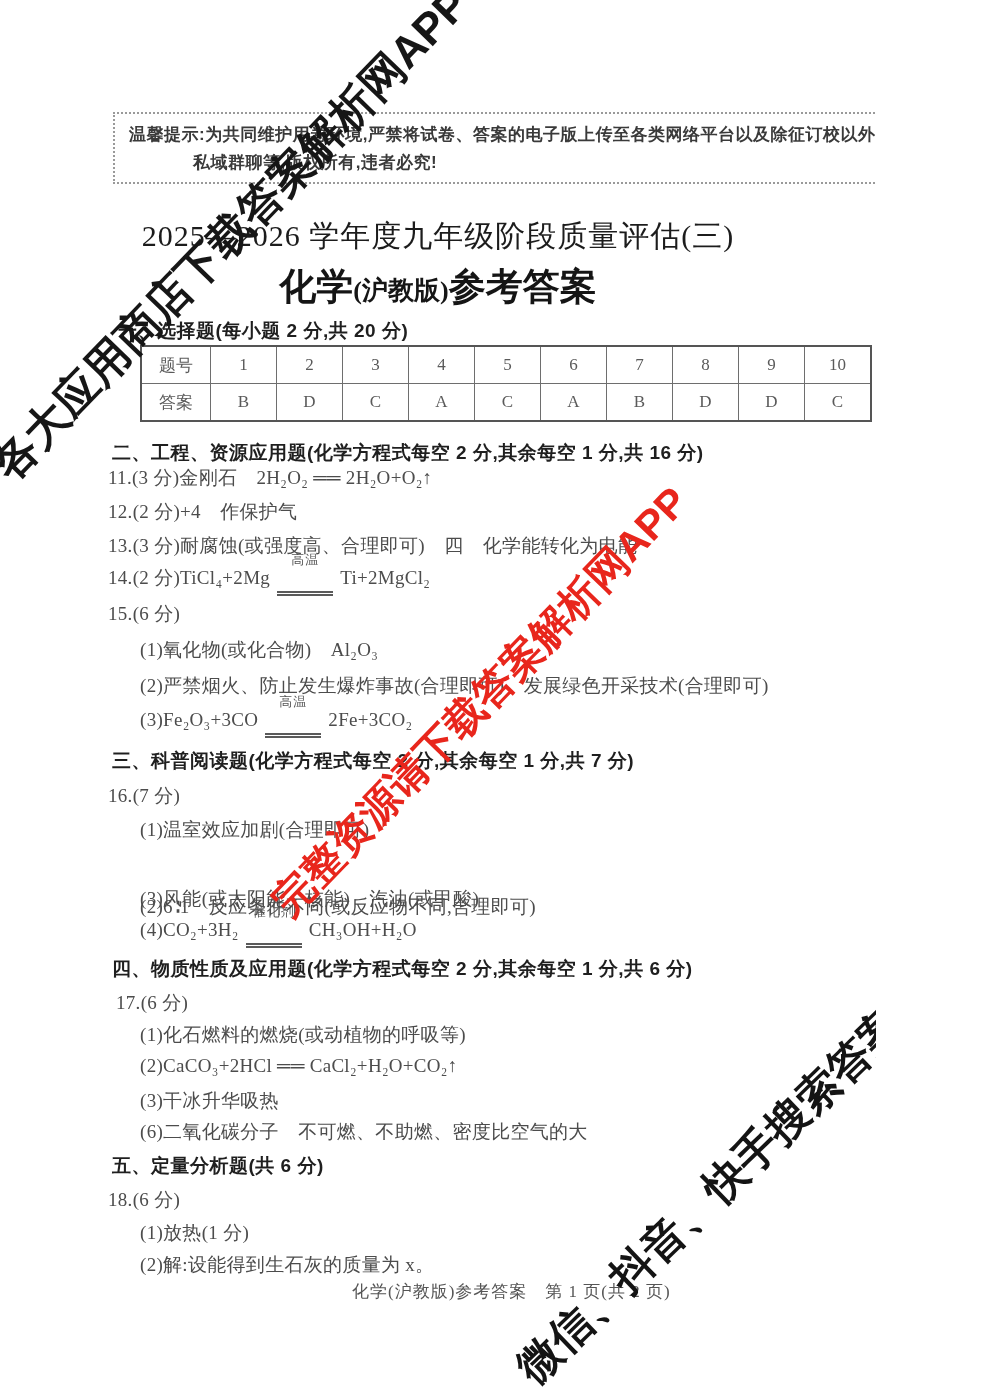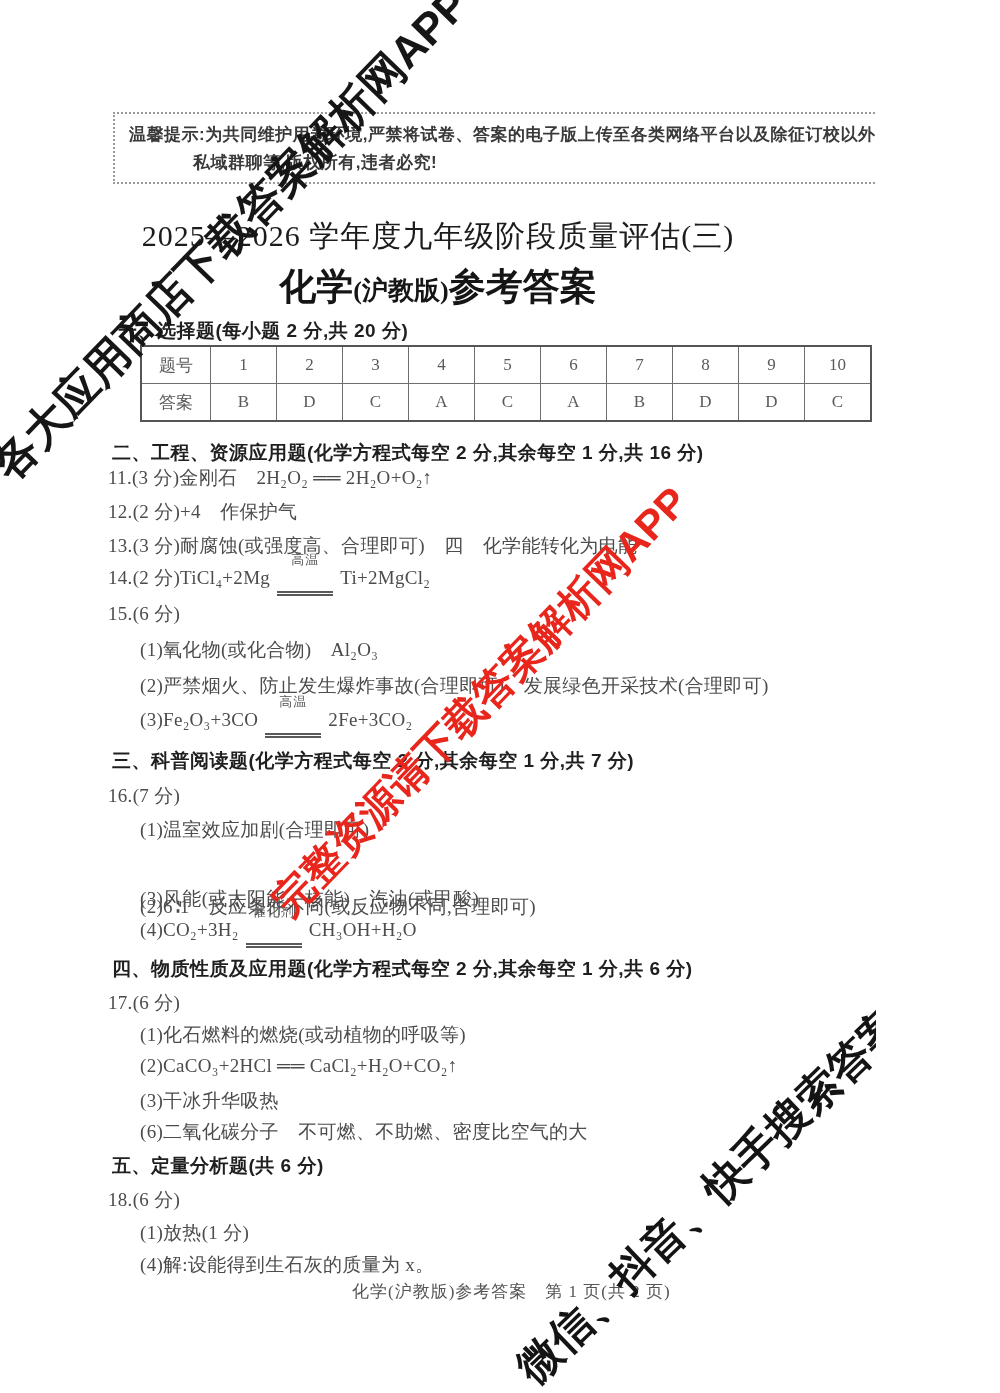--- a/index.html
+++ b/index.html
@@ -166,30 +166,30 @@
   <div class="line eq" style="left:140px;top:908px">
     <span>(4)CO₂+3H₂</span>
     <span class="eqc">
       <span class="cond">催化剂</span>
       <span class="bar"></span>
     </span>
     <span>CH₃OH+H₂O</span>
   </div>
 
   <div class="sec" style="left:112px;top:956px">四、物质性质及应用题(化学方程式每空 2 分,其余每空 1 分,共 6 分)</div>
-  <div class="line" style="left:108px;top:990px">17.(6 分)</div>
+  <div class="line" style="left:116px;top:990px">17.(6 分)</div>
   <div class="line" style="left:140px;top:1022px">(1)化石燃料的燃烧(或动植物的呼吸等)</div>
   <div class="line" style="left:140px;top:1053px">(2)CaCO₃+2HCl ══ CaCl₂+H₂O+CO₂↑</div>
   <div class="line" style="left:140px;top:1088px">(3)干冰升华吸热</div>
   <div class="line" style="left:140px;top:1119px">(6)二氧化碳分子　不可燃、不助燃、密度比空气的大</div>
 
   <div class="sec" style="left:112px;top:1153px">五、定量分析题(共 6 分)</div>
   <div class="line" style="left:108px;top:1187px">18.(6 分)</div>
   <div class="line" style="left:140px;top:1220px">(1)放热(1 分)</div>
-  <div class="line" style="left:140px;top:1252px">(4)解:设能得到生石灰的质量为 x。</div>
+  <div class="line" style="left:140px;top:1252px">(2)解:设能得到生石灰的质量为 x。</div>
 
   <div class="footer">化学(沪教版)参考答案　第 1 页(共 2 页)</div>
 
   <div class="wm wm1">各大应用商店下载答案解析网APP</div>
   <div class="wm wm2" style="color: rgb(232, 38, 28);">完整资源请下载答案解析网APP</div>
   <div class="wm wm3">微信、抖音、快手搜索答案解析网</div>
 
 </div>
 
 </body></html>

